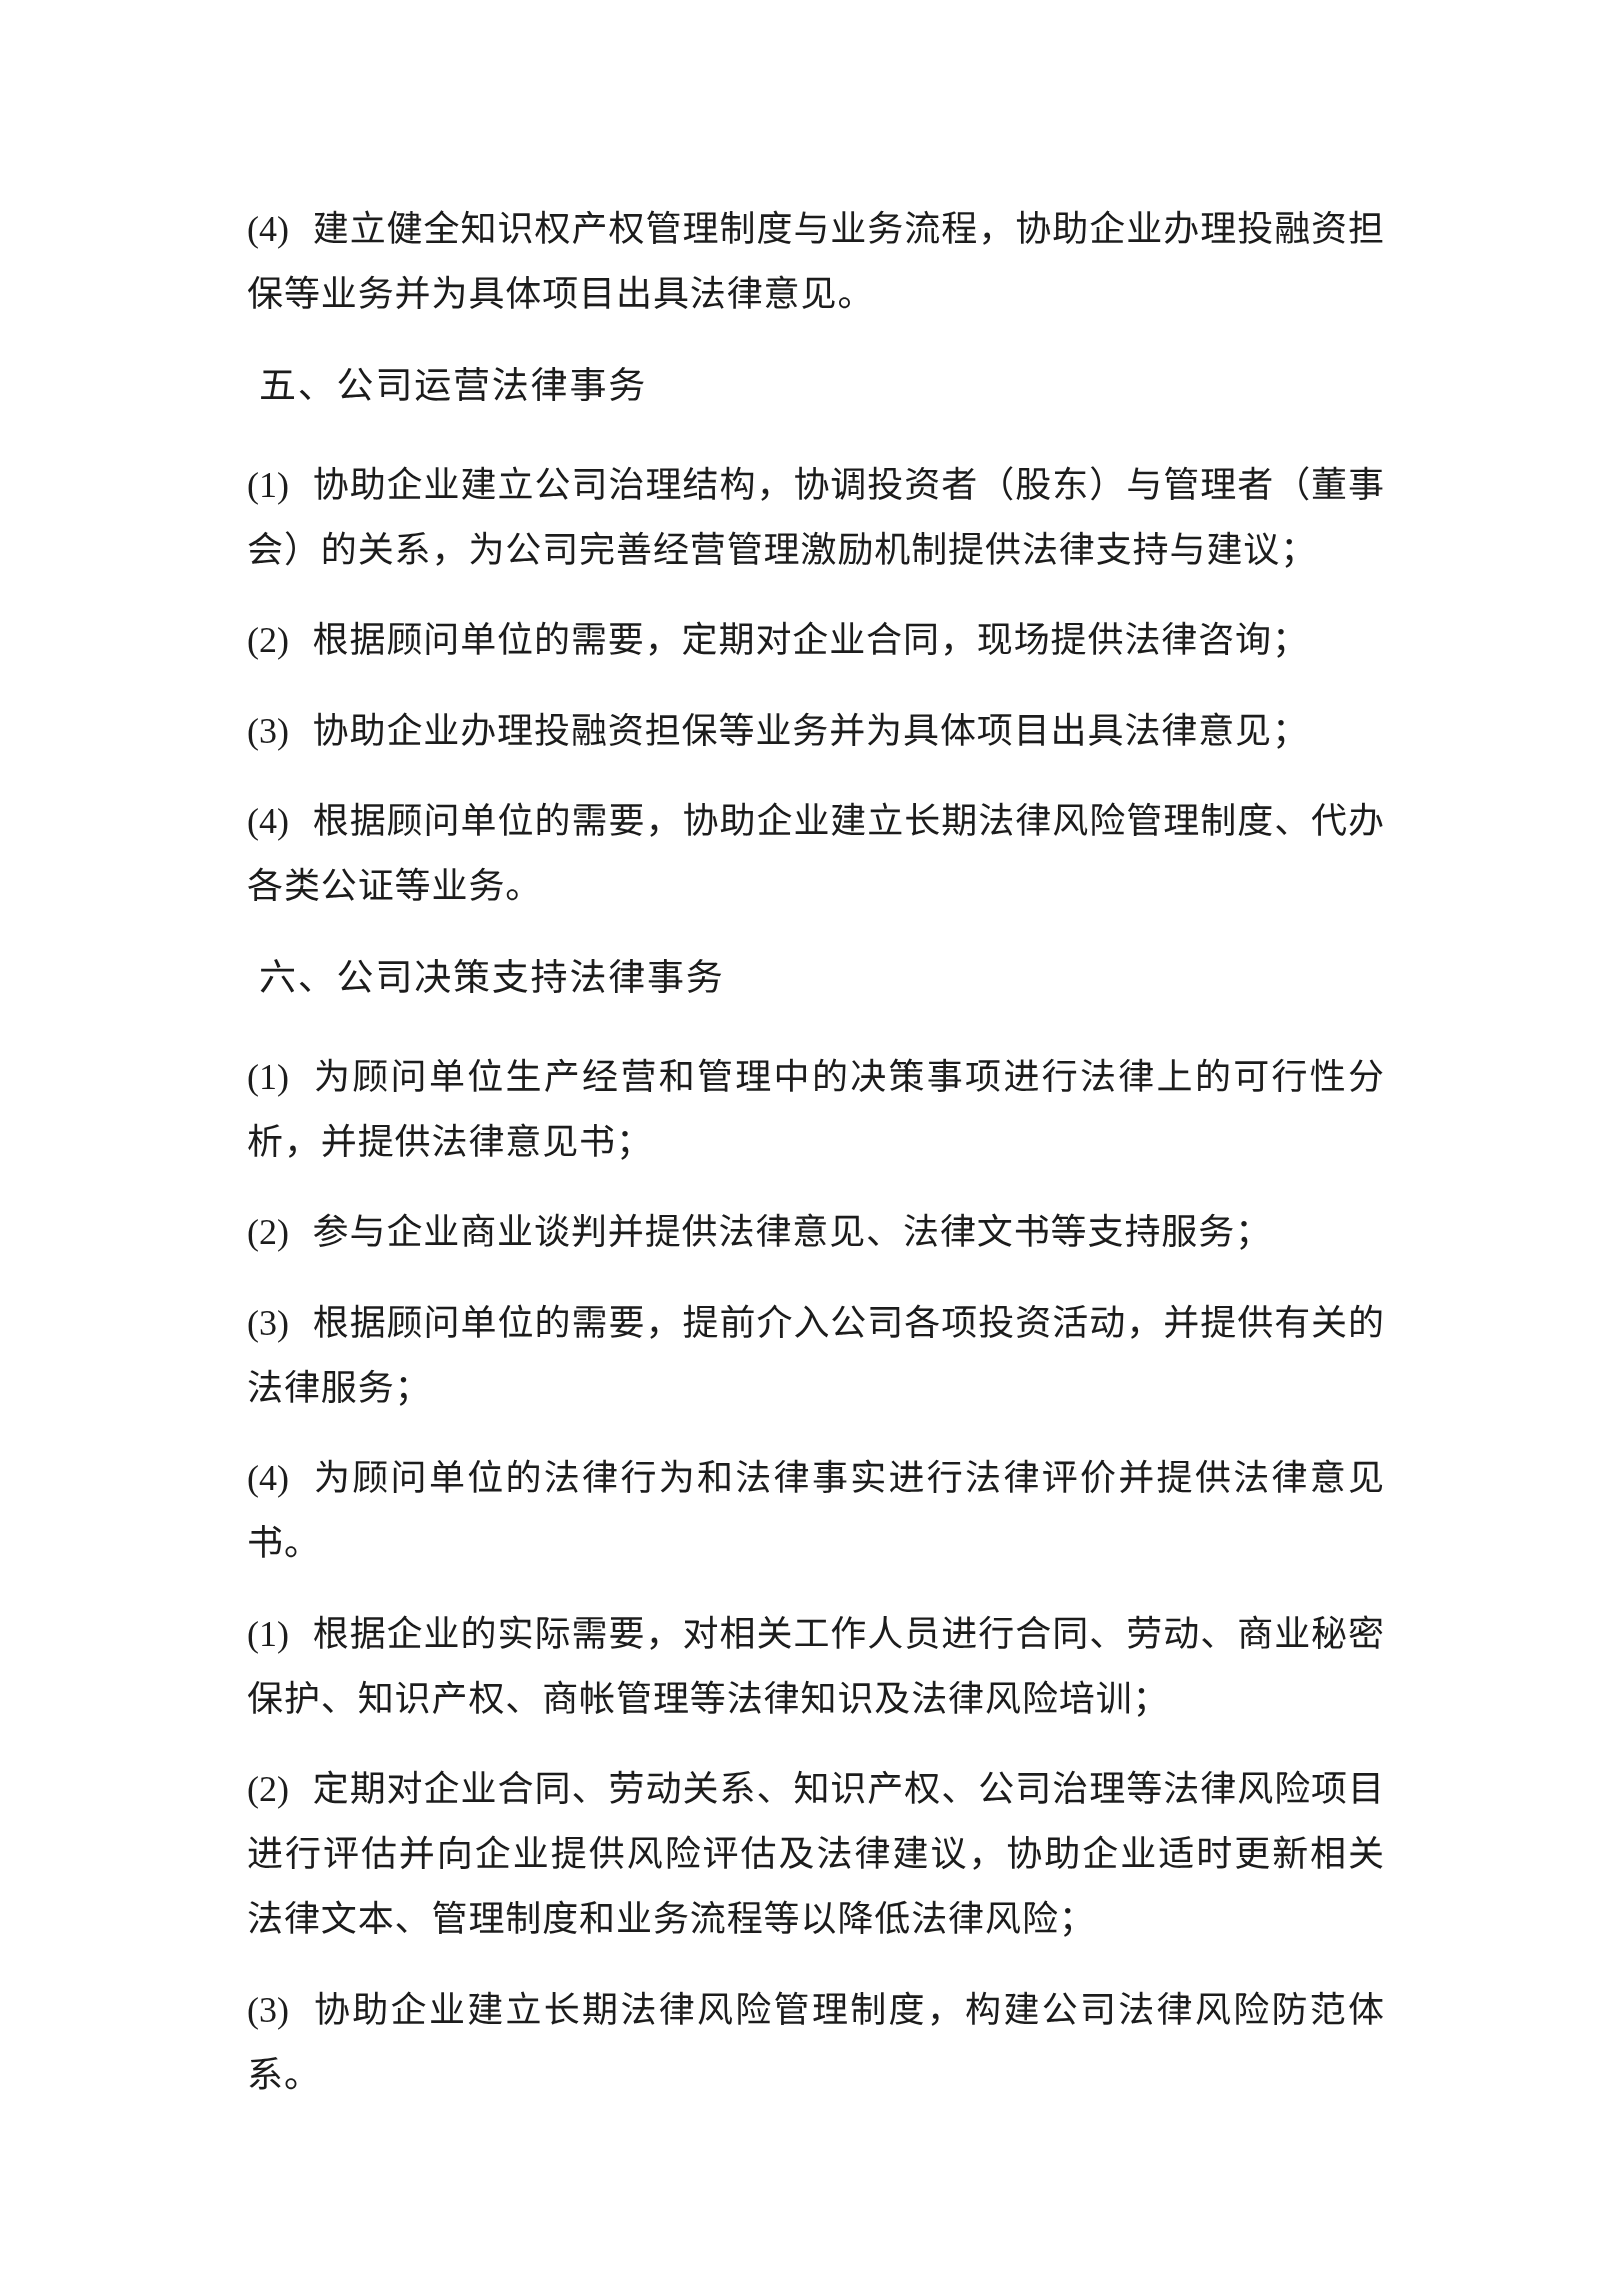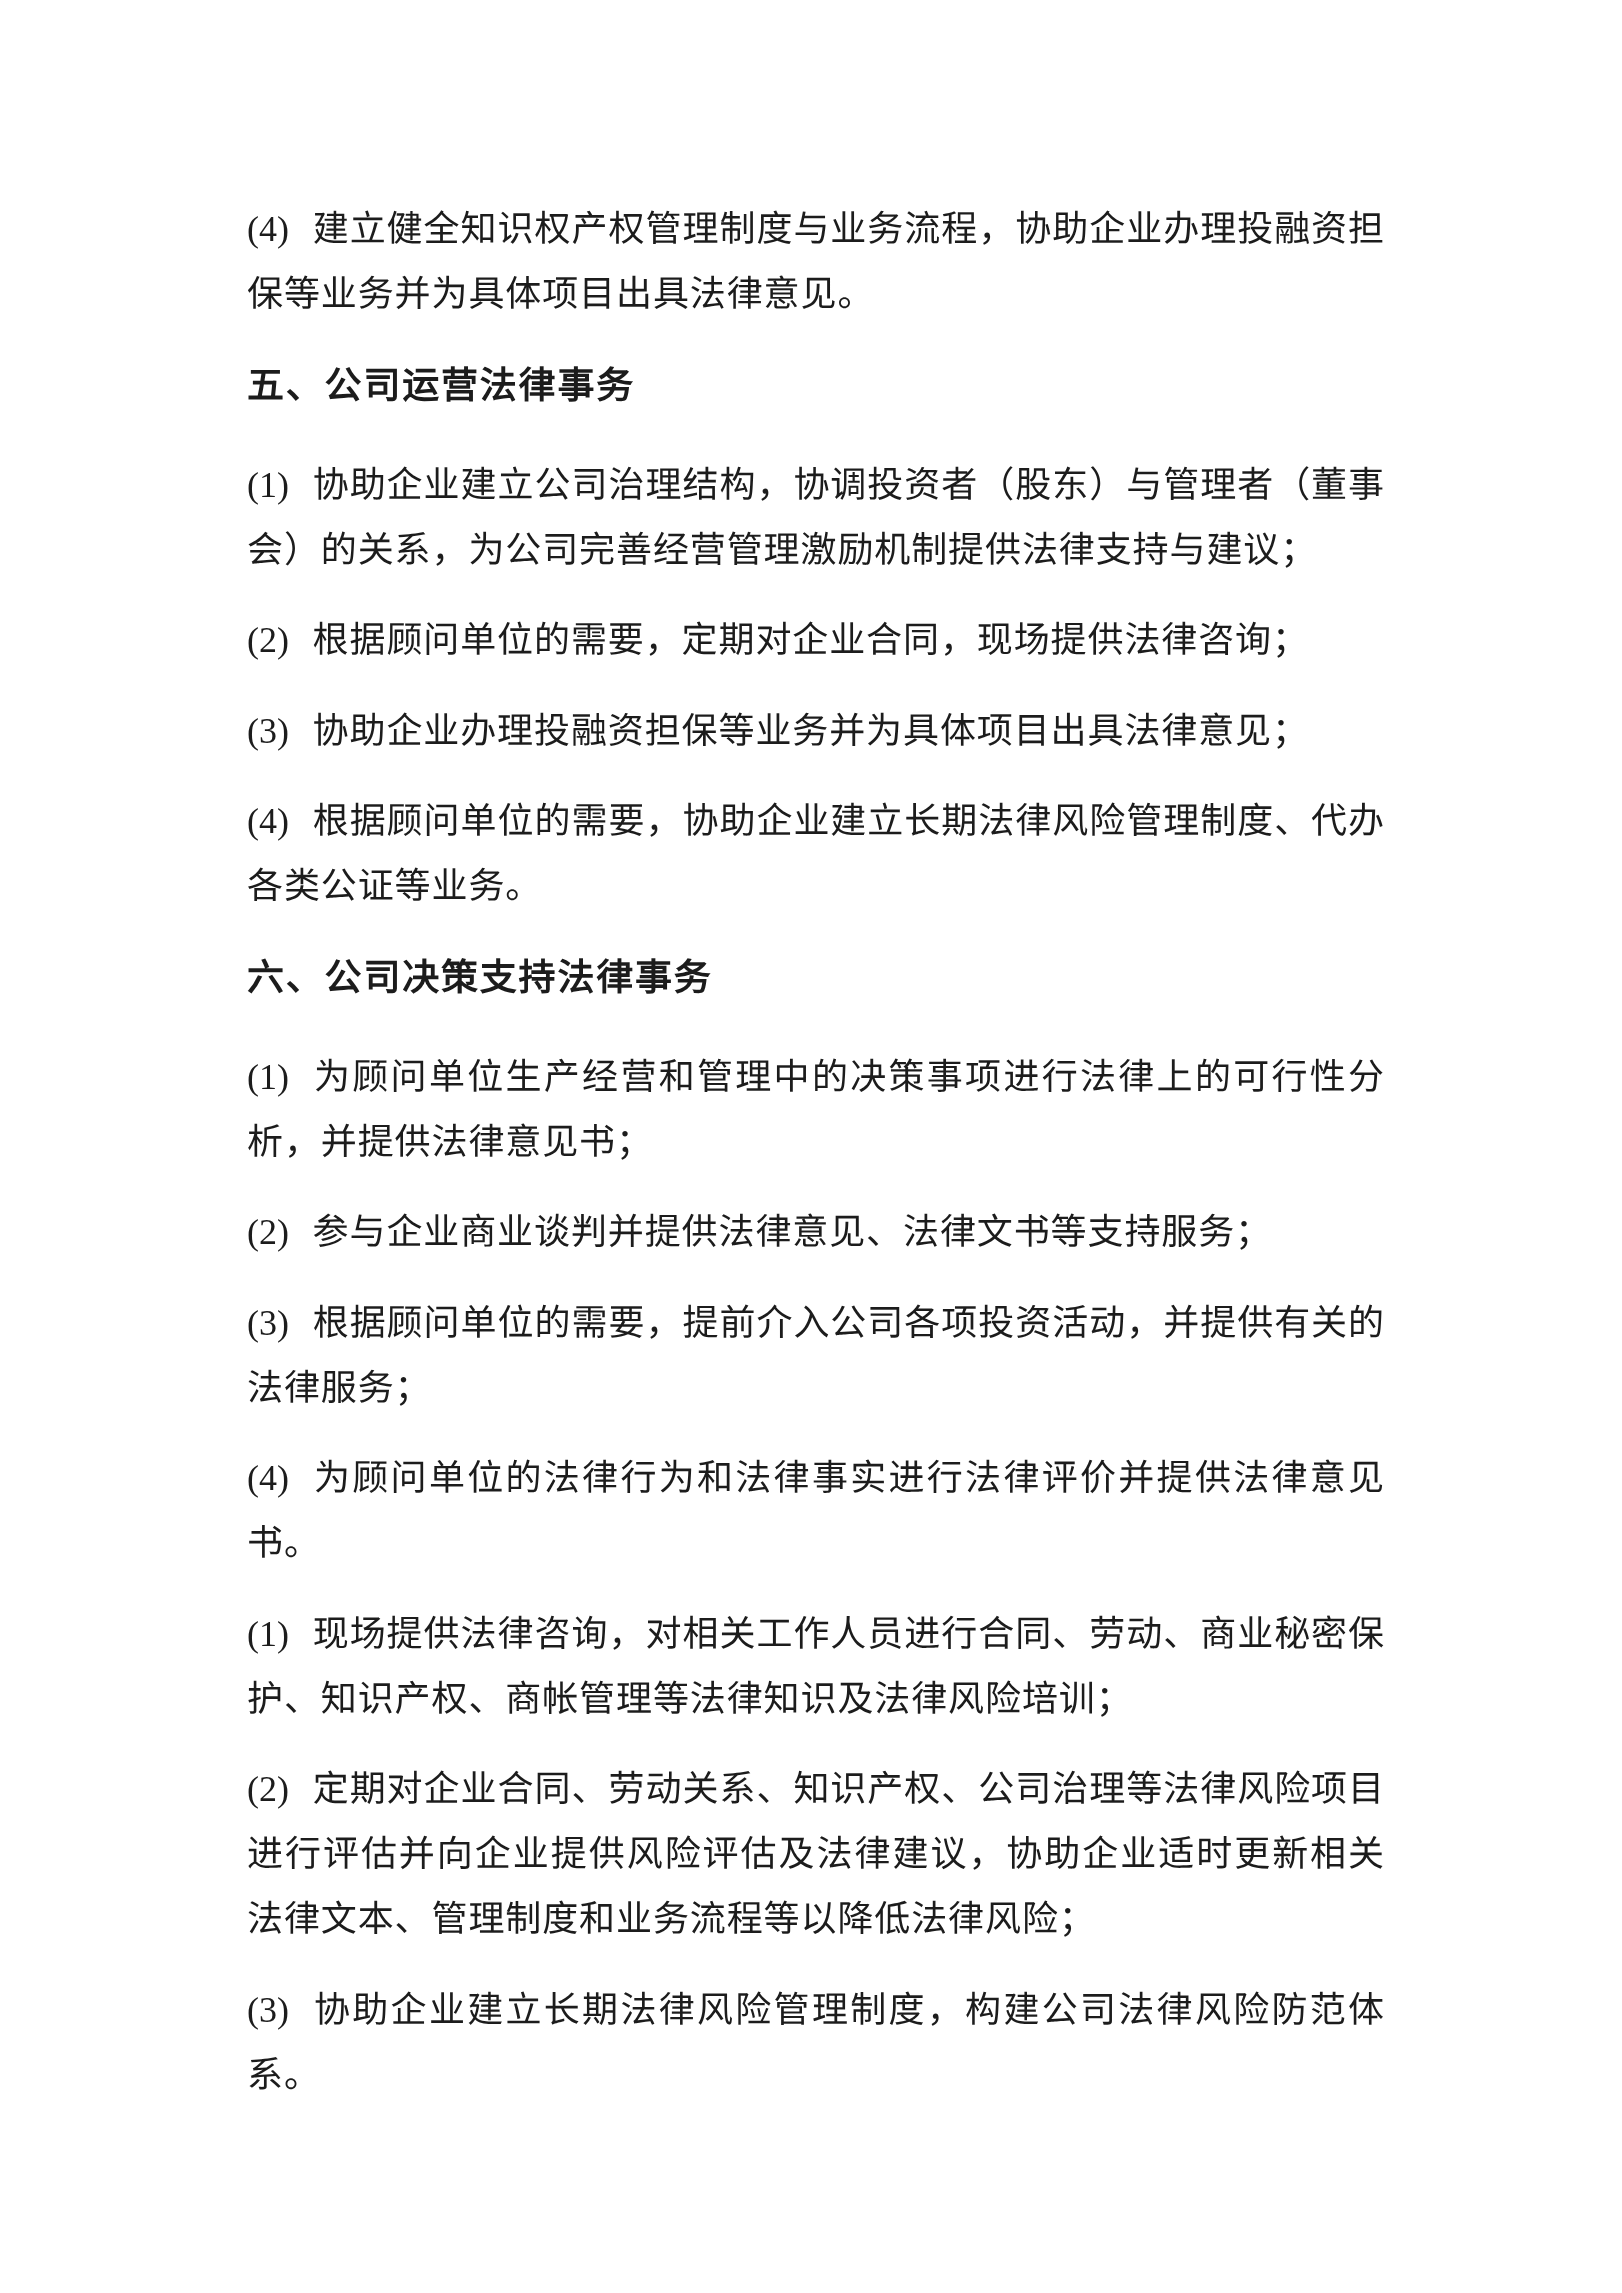--- a/index.html
+++ b/index.html
@@ -26,24 +26,24 @@
     text-justify: inter-ideograph;
     word-break: break-all;
     letter-spacing: 0.9px;
   }
   p.doc-item .item-num {
     display: inline-block;
     margin-right: 23.6px;
     letter-spacing: 0;
   }
   h2.section-heading {
-    margin: 0 0 35px 0;
+    margin: 0 0 35px 12px;
     font-size: 37px;
     line-height: 65px;
-    font-weight: bold;
+    font-weight: normal;
     letter-spacing: 1.8px;
   }
 </style>
 </head>
 <body>
 
 <div class="page">
 
   <p class="doc-item"><span class="item-num">(4)</span><span>建立健全知识权产权管理制度与业务流程，协助企业办理投融资担保等业务并为具体项目出具法律意见。</span></p>
 
@@ -61,20 +61,20 @@
 
   <p class="doc-item"><span class="item-num">(1)</span><span>为顾问单位生产经营和管理中的决策事项进行法律上的可行性分析，并提供法律意见书；</span></p>
 
   <p class="doc-item"><span class="item-num">(2)</span><span>参与企业商业谈判并提供法律意见、法律文书等支持服务；</span></p>
 
   <p class="doc-item"><span class="item-num">(3)</span><span>根据顾问单位的需要，提前介入公司各项投资活动，并提供有关的法律服务；</span></p>
 
   <p class="doc-item"><span class="item-num">(4)</span><span>为顾问单位的法律行为和法律事实进行法律评价并提供法律意见书。</span></p>
 
 
-  <p class="doc-item"><span class="item-num">(1)</span><span>现场提供法律咨询，对相关工作人员进行合同、劳动、商业秘密保护、知识产权、商帐管理等法律知识及法律风险培训；</span></p>
+  <p class="doc-item"><span class="item-num">(1)</span><span>根据企业的实际需要，对相关工作人员进行合同、劳动、商业秘密保护、知识产权、商帐管理等法律知识及法律风险培训；</span></p>
 
   <p class="doc-item"><span class="item-num">(2)</span><span>定期对企业合同、劳动关系、知识产权、公司治理等法律风险项目进行评估并向企业提供风险评估及法律建议，协助企业适时更新相关法律文本、管理制度和业务流程等以降低法律风险；</span></p>
 
   <p class="doc-item"><span class="item-num">(3)</span><span>协助企业建立长期法律风险管理制度，构建公司法律风险防范体系。</span></p>
 
 </div>
 
 
 </body></html>

